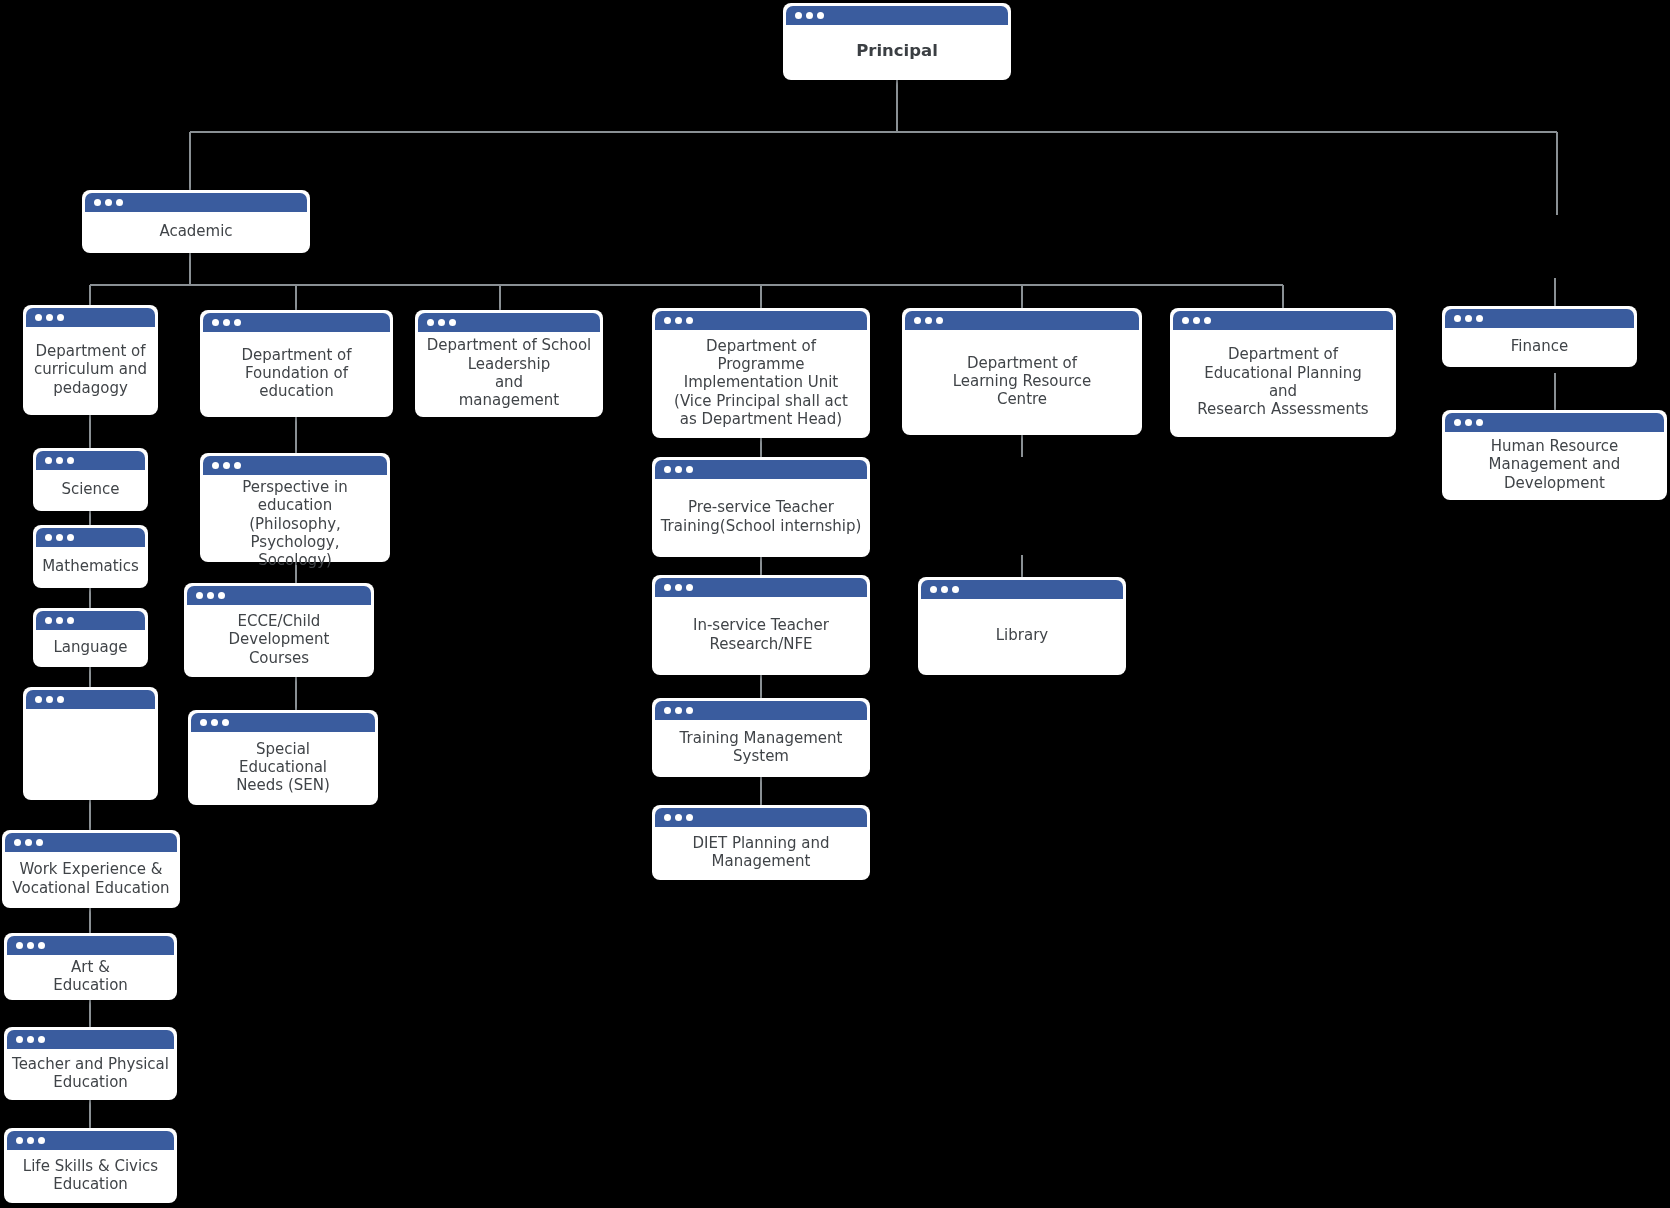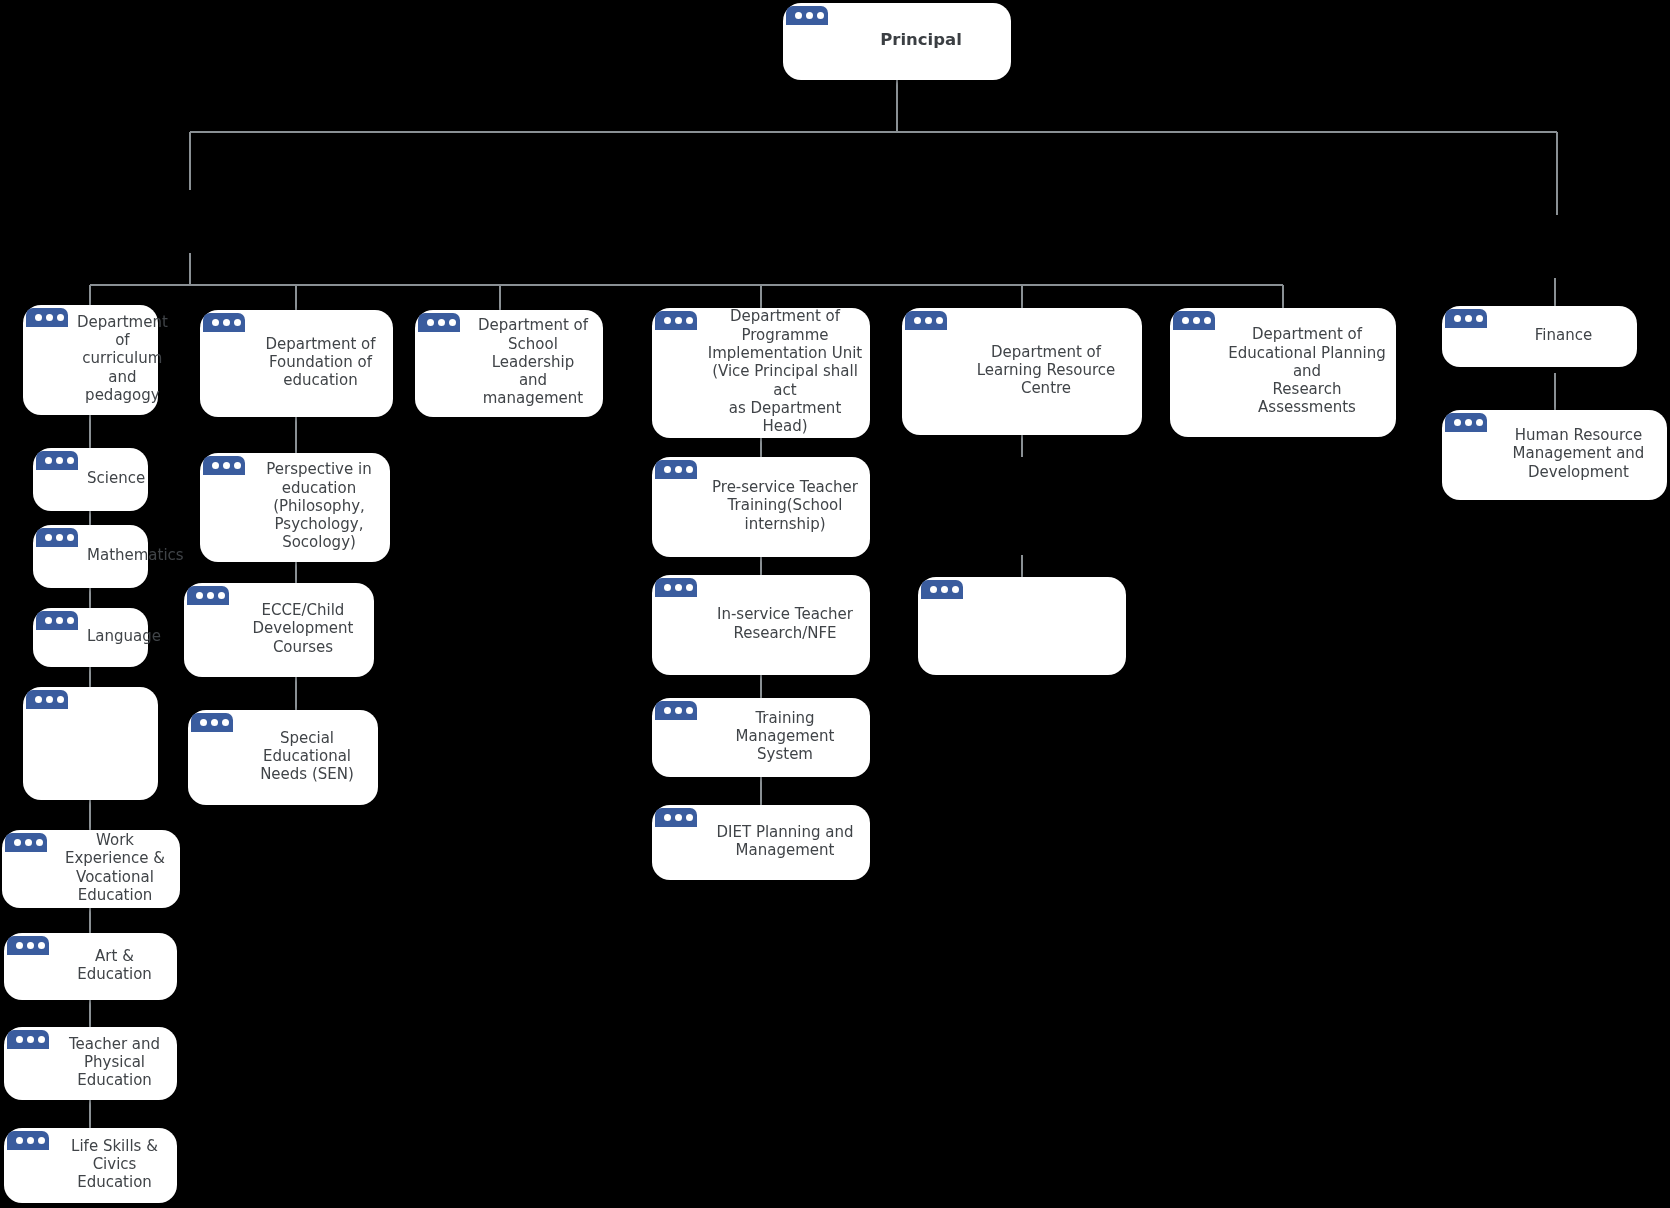--- a/index.html
+++ b/index.html
@@ -2,22 +2,22 @@
 <html><head>
 <meta charset="utf-8">
 <style>
   html,body{margin:0;padding:0;}
   body{
     width:1670px;height:1208px;position:relative;background:#000000;
     font-family:"DejaVu Sans","Liberation Sans",sans-serif;overflow:hidden;
   }
   svg.wires{position:absolute;left:0;top:0;z-index:0;}
   .window{
-    position:absolute;z-index:1;background:#ffffff;border-radius:18px;
-    display:flex;flex-direction:row;box-shadow:0 1px 4px rgba(0,0,0,0.45);
+    position:absolute;z-index:1;background:#ffffff;border-radius:8px;
+    display:flex;flex-direction:column;box-shadow:0 1px 4px rgba(0,0,0,0.45);
   }
   .bar{
     height:19px;margin:3px 3px 0 3px;border-radius:7px 7px 0 0;
     background:#3A5C9E;display:flex;align-items:center;padding-left:9px;flex:0 0 auto;
   }
   .dot{width:7px;height:7px;border-radius:50%;background:#ffffff;margin-right:4px;flex:0 0 auto;}
   .body{
     flex:1 1 auto;display:flex;align-items:center;justify-content:center;
     padding:3px 6px 6px 6px;text-align:center;
   }
@@ -48,20 +48,30 @@
   <div class="bar">
         <span class="dot"></span>
         <span class="dot"></span>
         <span class="dot"></span>
       </div>
   <div class="body">
         <span class="label big">Principal</span>
       </div>
 </div>
 
+<div class="window" style="left:82px;top:190px;width:228px;height:63px">
+  <div class="bar">
+        <span class="dot"></span>
+        <span class="dot"></span>
+        <span class="dot"></span>
+      </div>
+  <div class="body">
+        <span class="label">Academic</span>
+      </div>
+</div>
 
 
 <div class="window" style="left:23px;top:305px;width:135px;height:110px">
   <div class="bar">
         <span class="dot"></span>
         <span class="dot"></span>
         <span class="dot"></span>
       </div>
   <div class="body">
         <span class="label">Department of
@@ -340,15 +350,18 @@
       </div>
 </div>
 
 
 <div class="window" style="left:918px;top:577px;width:208px;height:98px">
   <div class="bar">
         <span class="dot"></span>
         <span class="dot"></span>
         <span class="dot"></span>
       </div>
+  <div class="body">
+        <span class="label">Library</span>
+      </div>
 </div>
 
 </div>
 
 </body></html>

